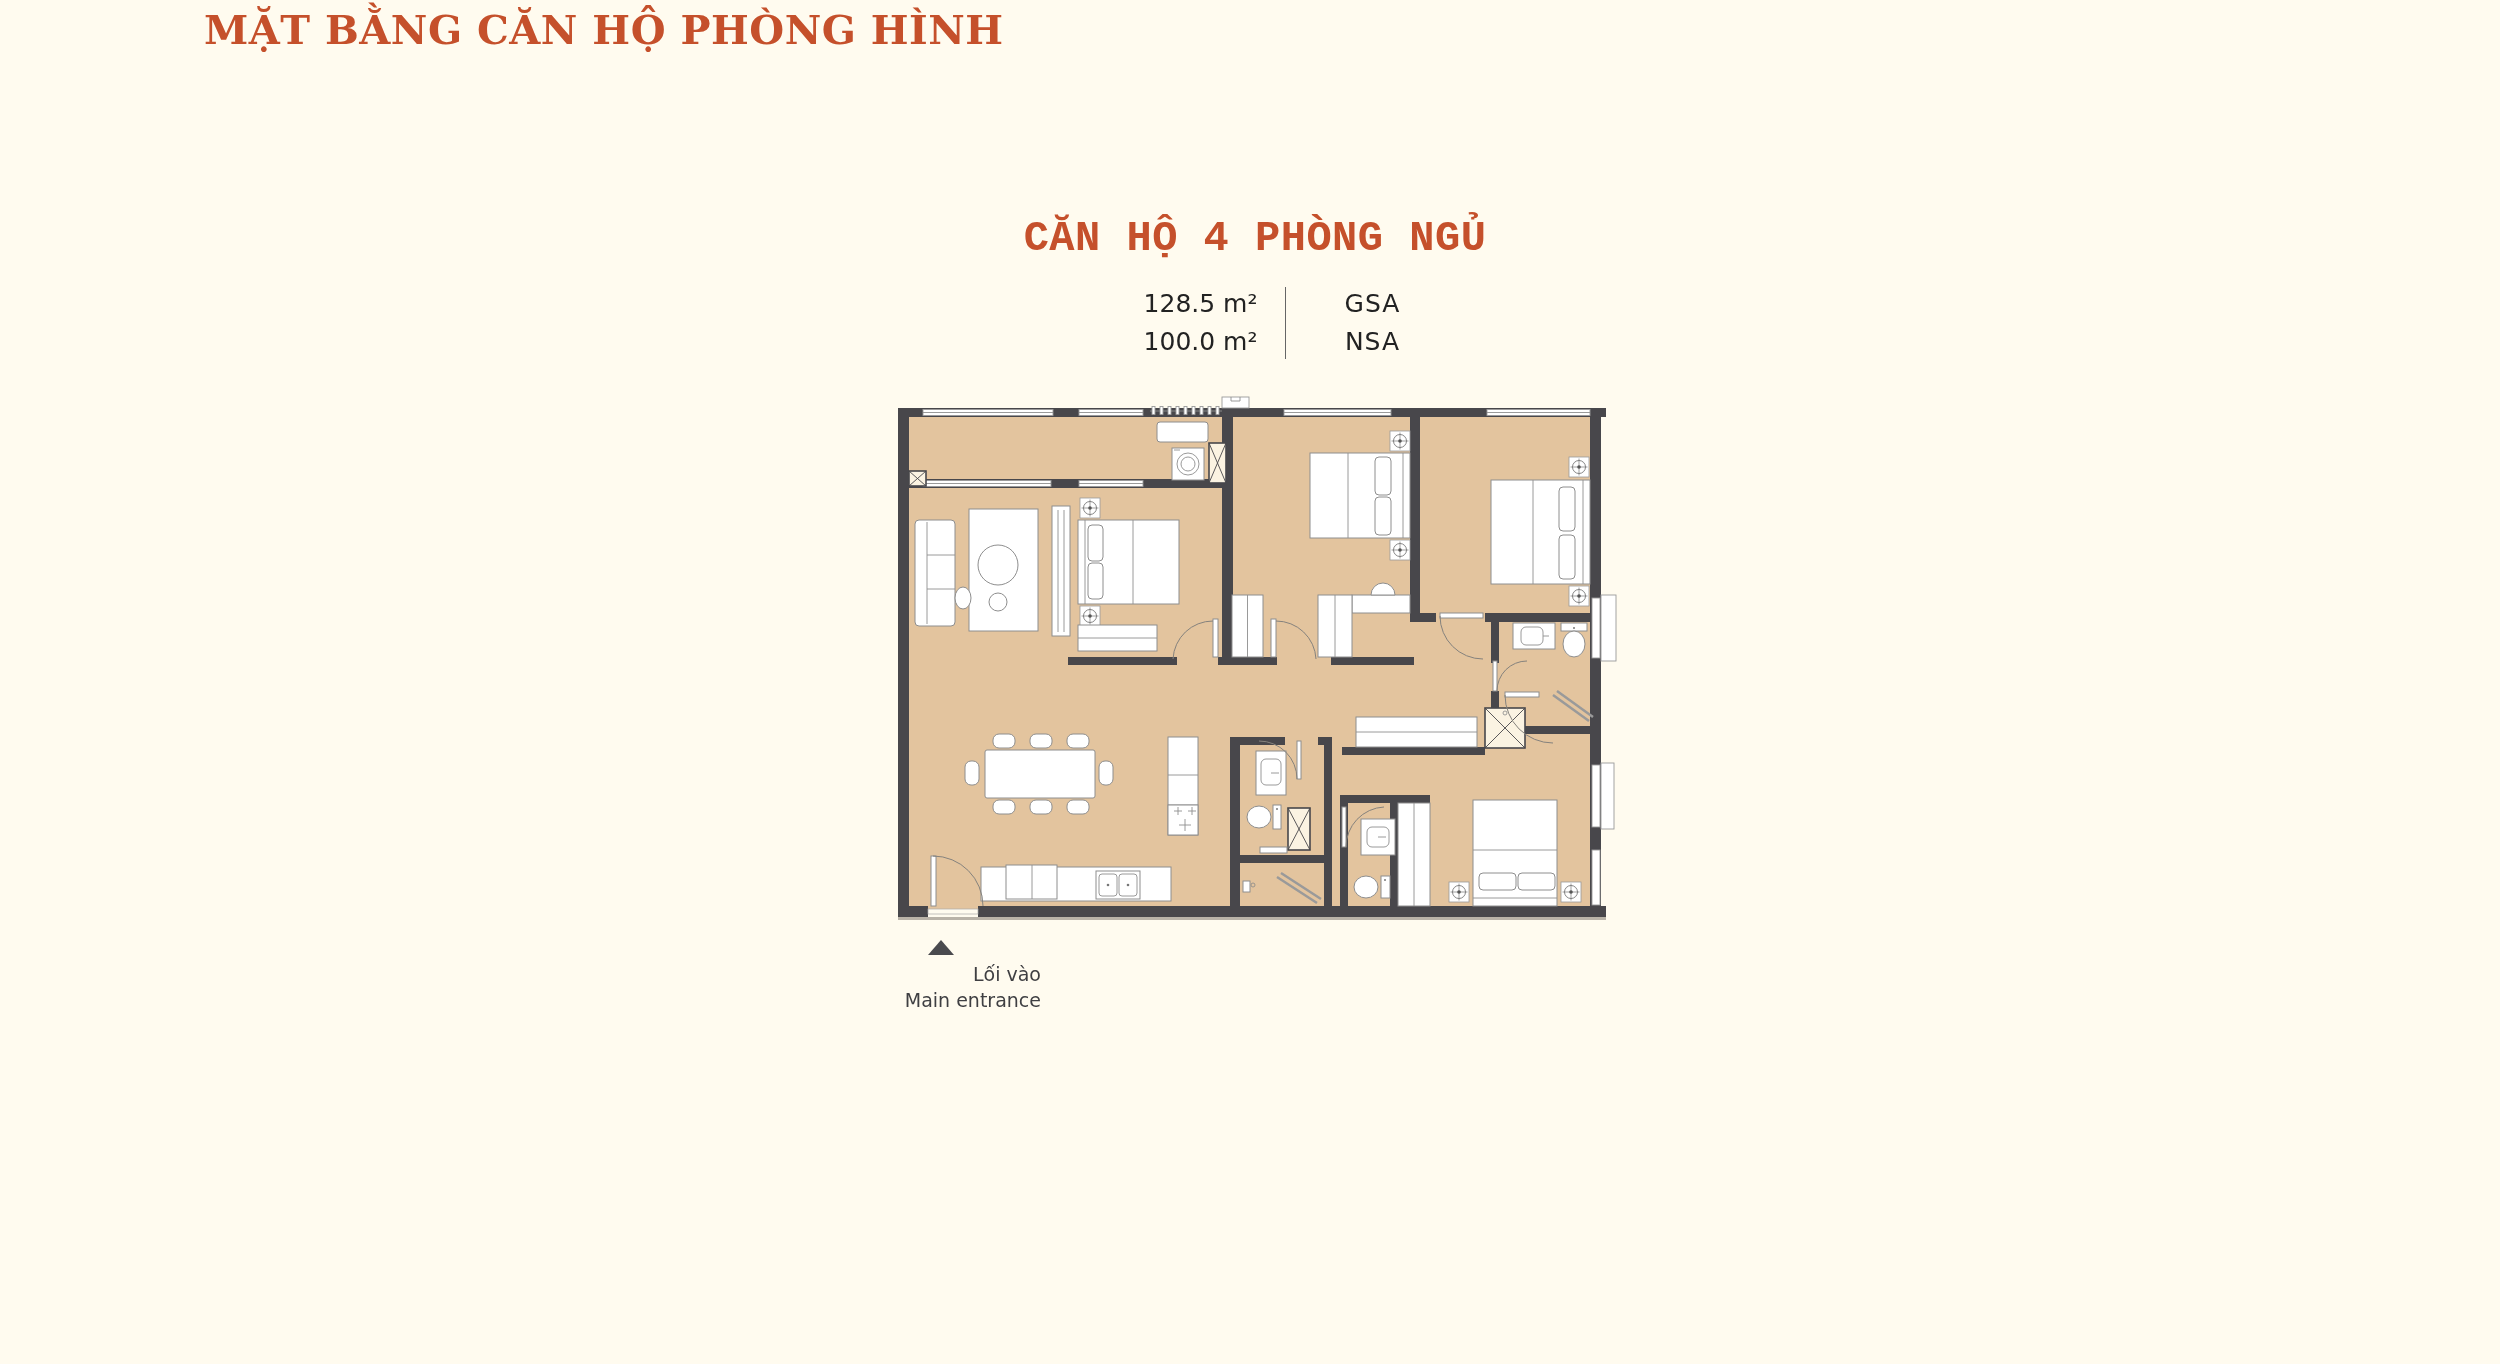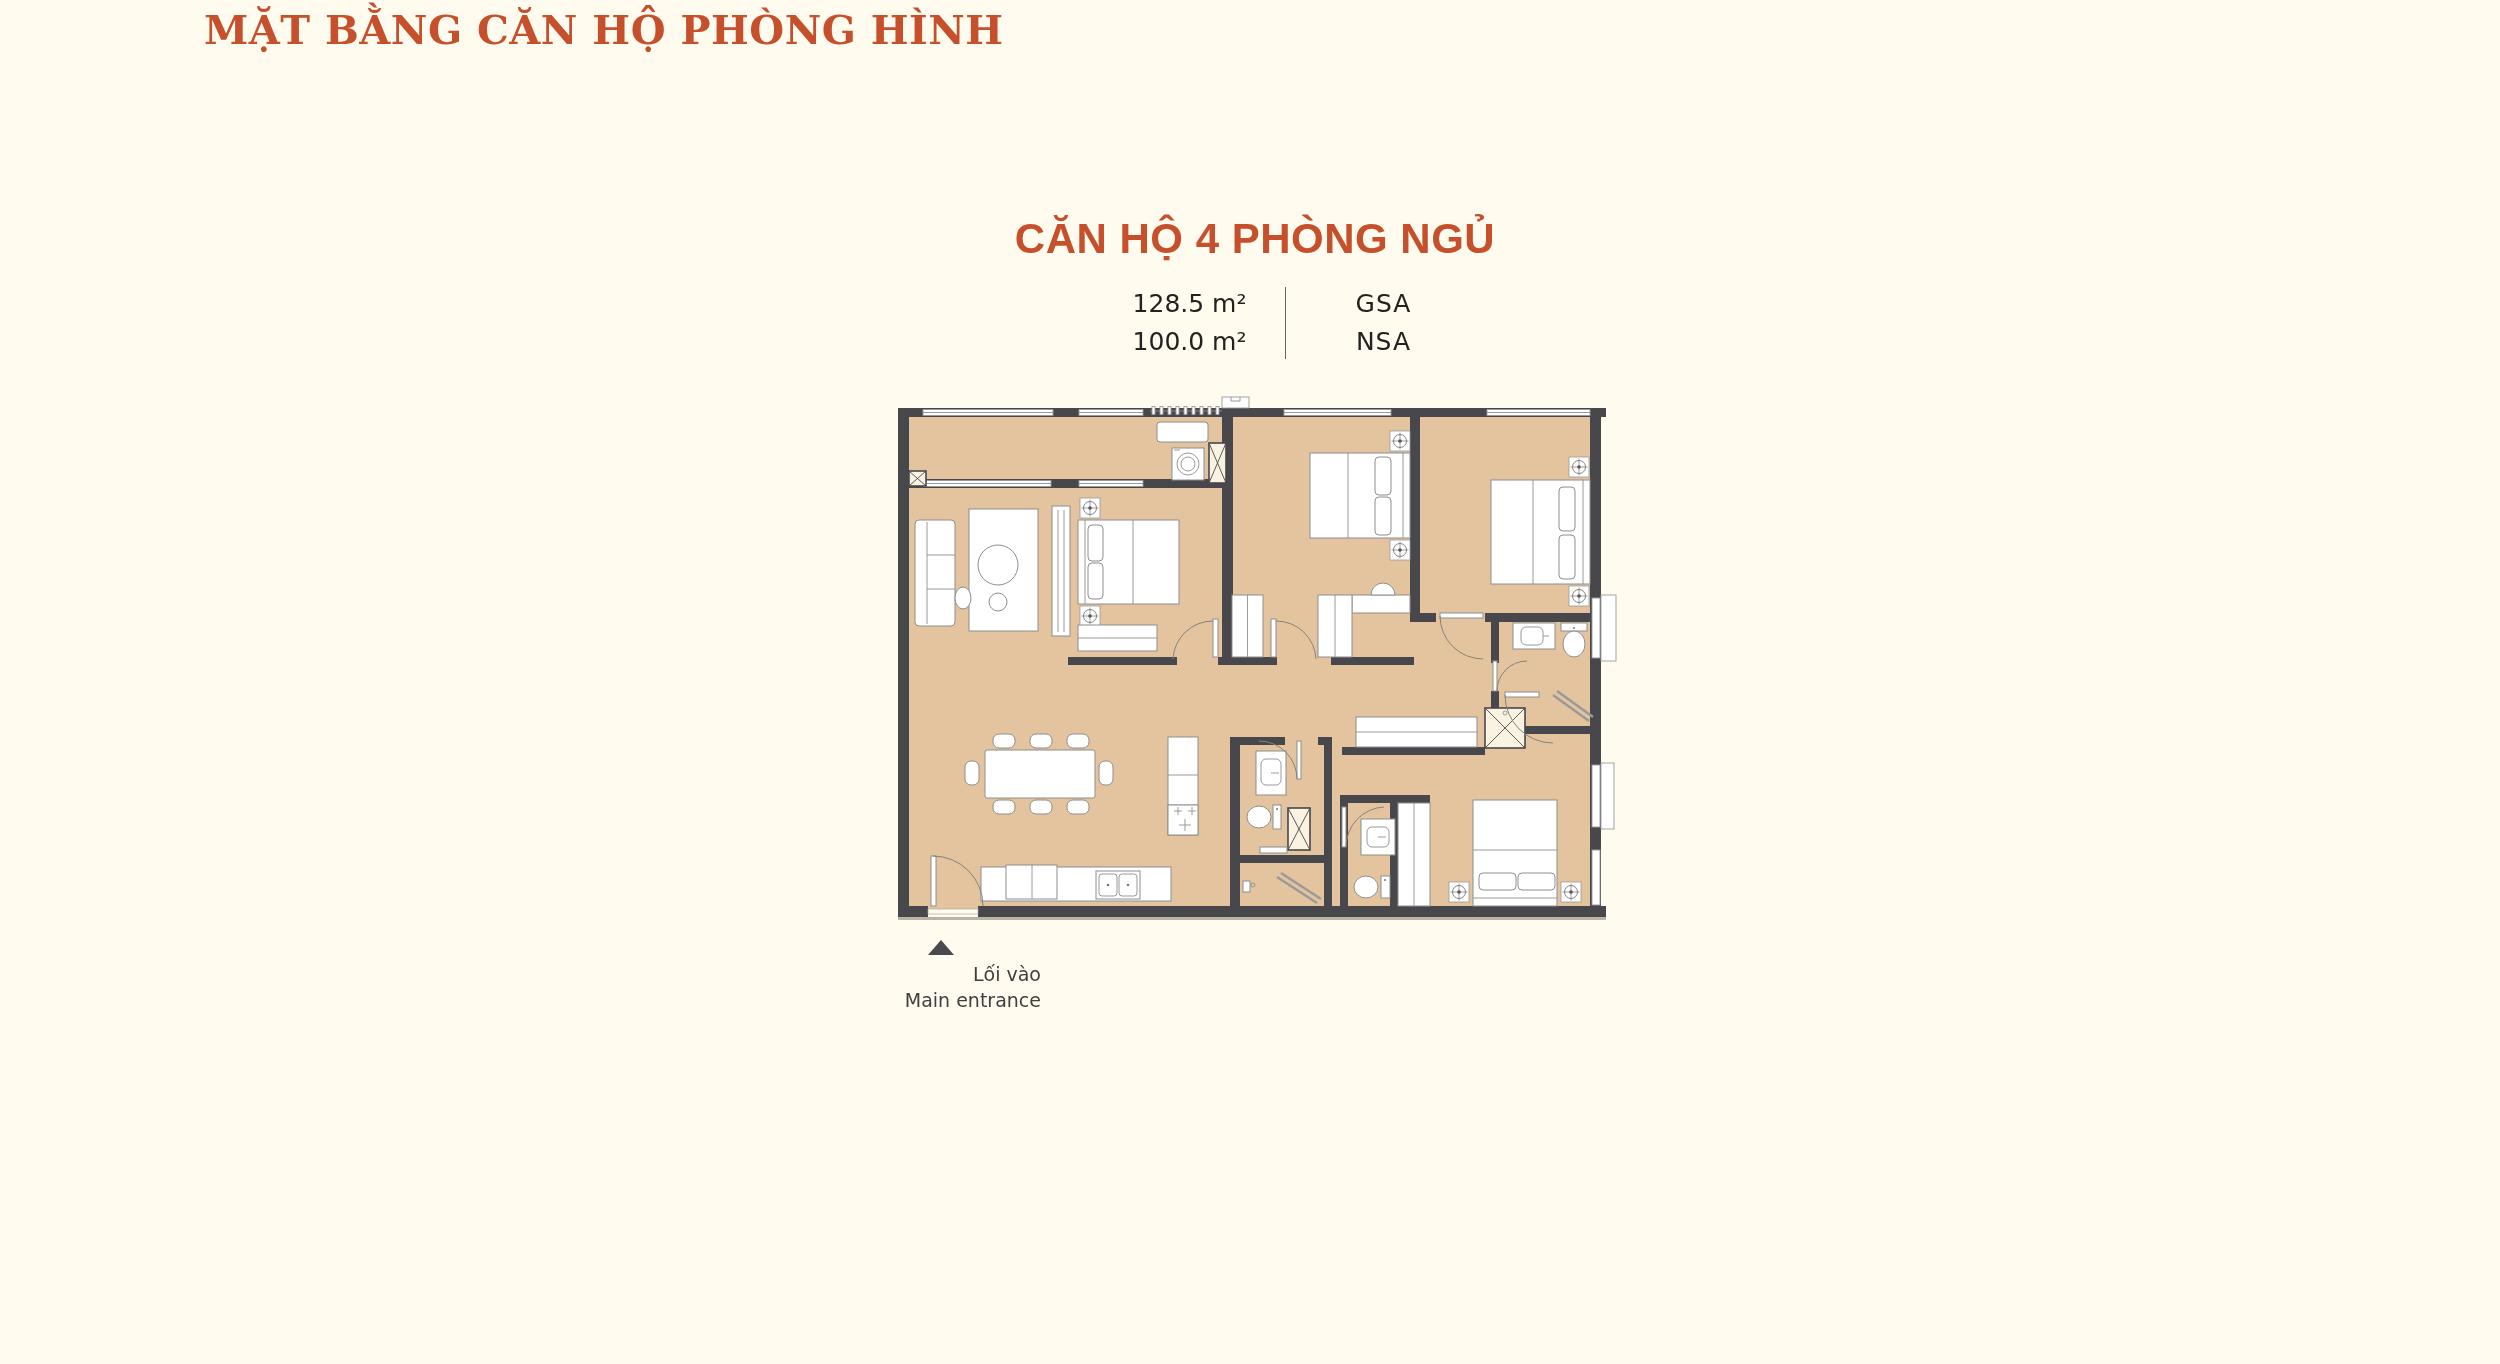--- a/index.html
+++ b/index.html
@@ -24,28 +24,28 @@
     position:absolute;left:204px;top:6px;
     font-family:"DejaVu Serif","Liberation Serif",serif;
     font-size:40px;font-weight:600;letter-spacing:.5px;
     color:var(--accent);
   }
   .unit-block{
     position:absolute;left:893px;top:215px;width:724px;
     text-align:center;
   }
   .unit-title{
-    font-family:Liberation Sans, sans-serif;
+    font-family:Liberation Mono, monospace;
     font-size:42px;font-weight:600;letter-spacing:.5px;
     color:var(--accent);
     white-space:nowrap;
   }
   .area-table{
     margin:22px auto 0;
-    display:flex;align-items:stretch;justify-content:center;gap:12px;
+    display:flex;align-items:stretch;justify-content:center;gap:1px;
   }
   .area-values{width:180px;text-align:right;}
   .area-values .val{font-size:25px;line-height:38px;color:var(--text-dark);}
   .area-divider{width:1px;background:#666;margin:2px 26px;}
   .area-labels{width:120px;text-align:center;}
   .area-labels .lab{font-size:25px;line-height:38px;letter-spacing:1px;color:var(--text-dark);}
   .plan-wrap{
     position:absolute;left:893px;top:395px;width:724px;height:530px;
   }
   .entrance{

